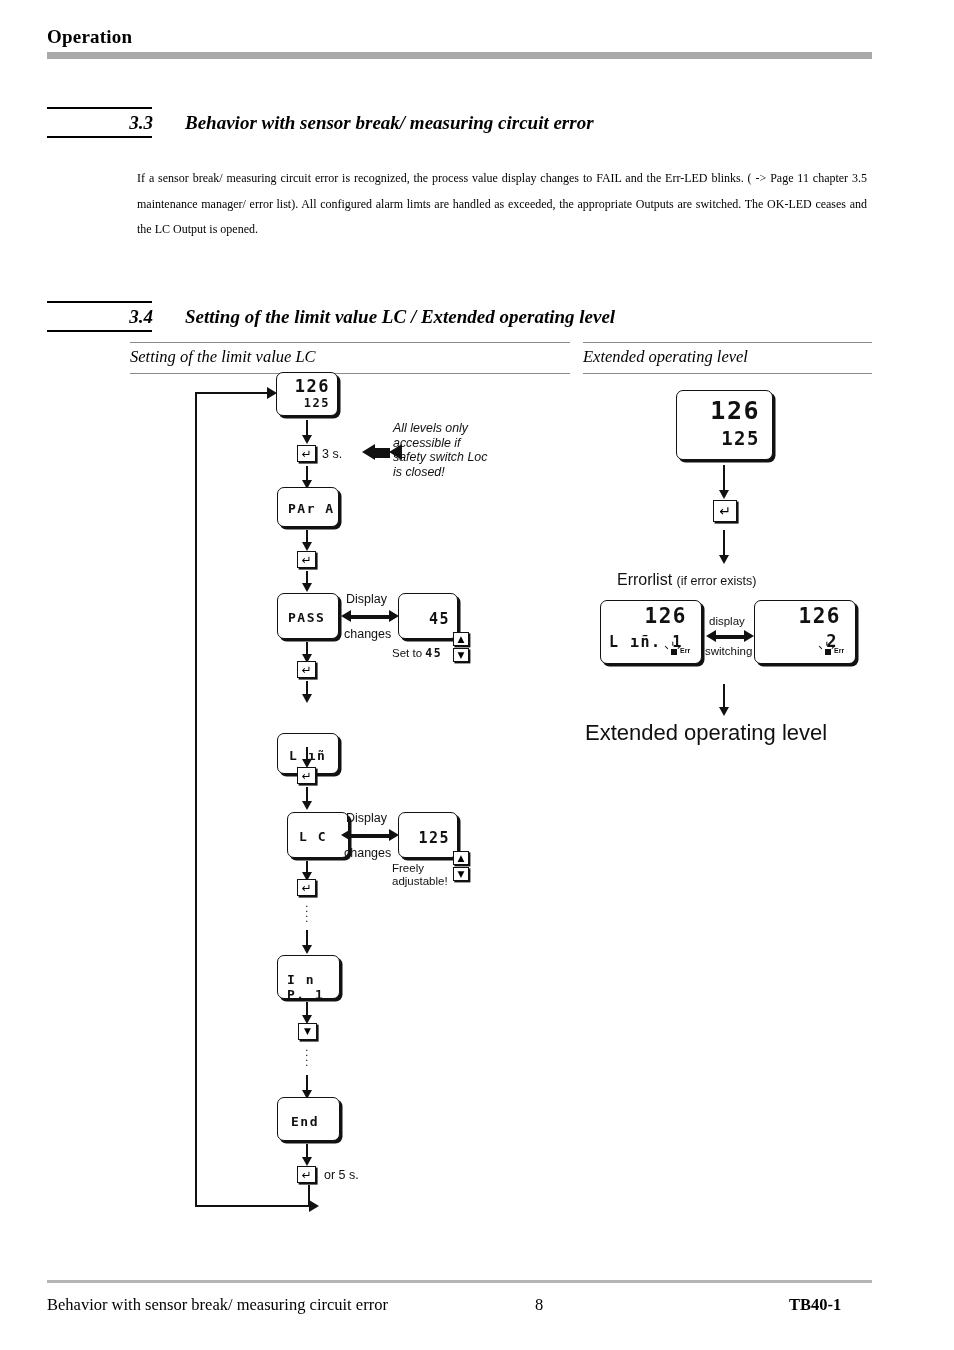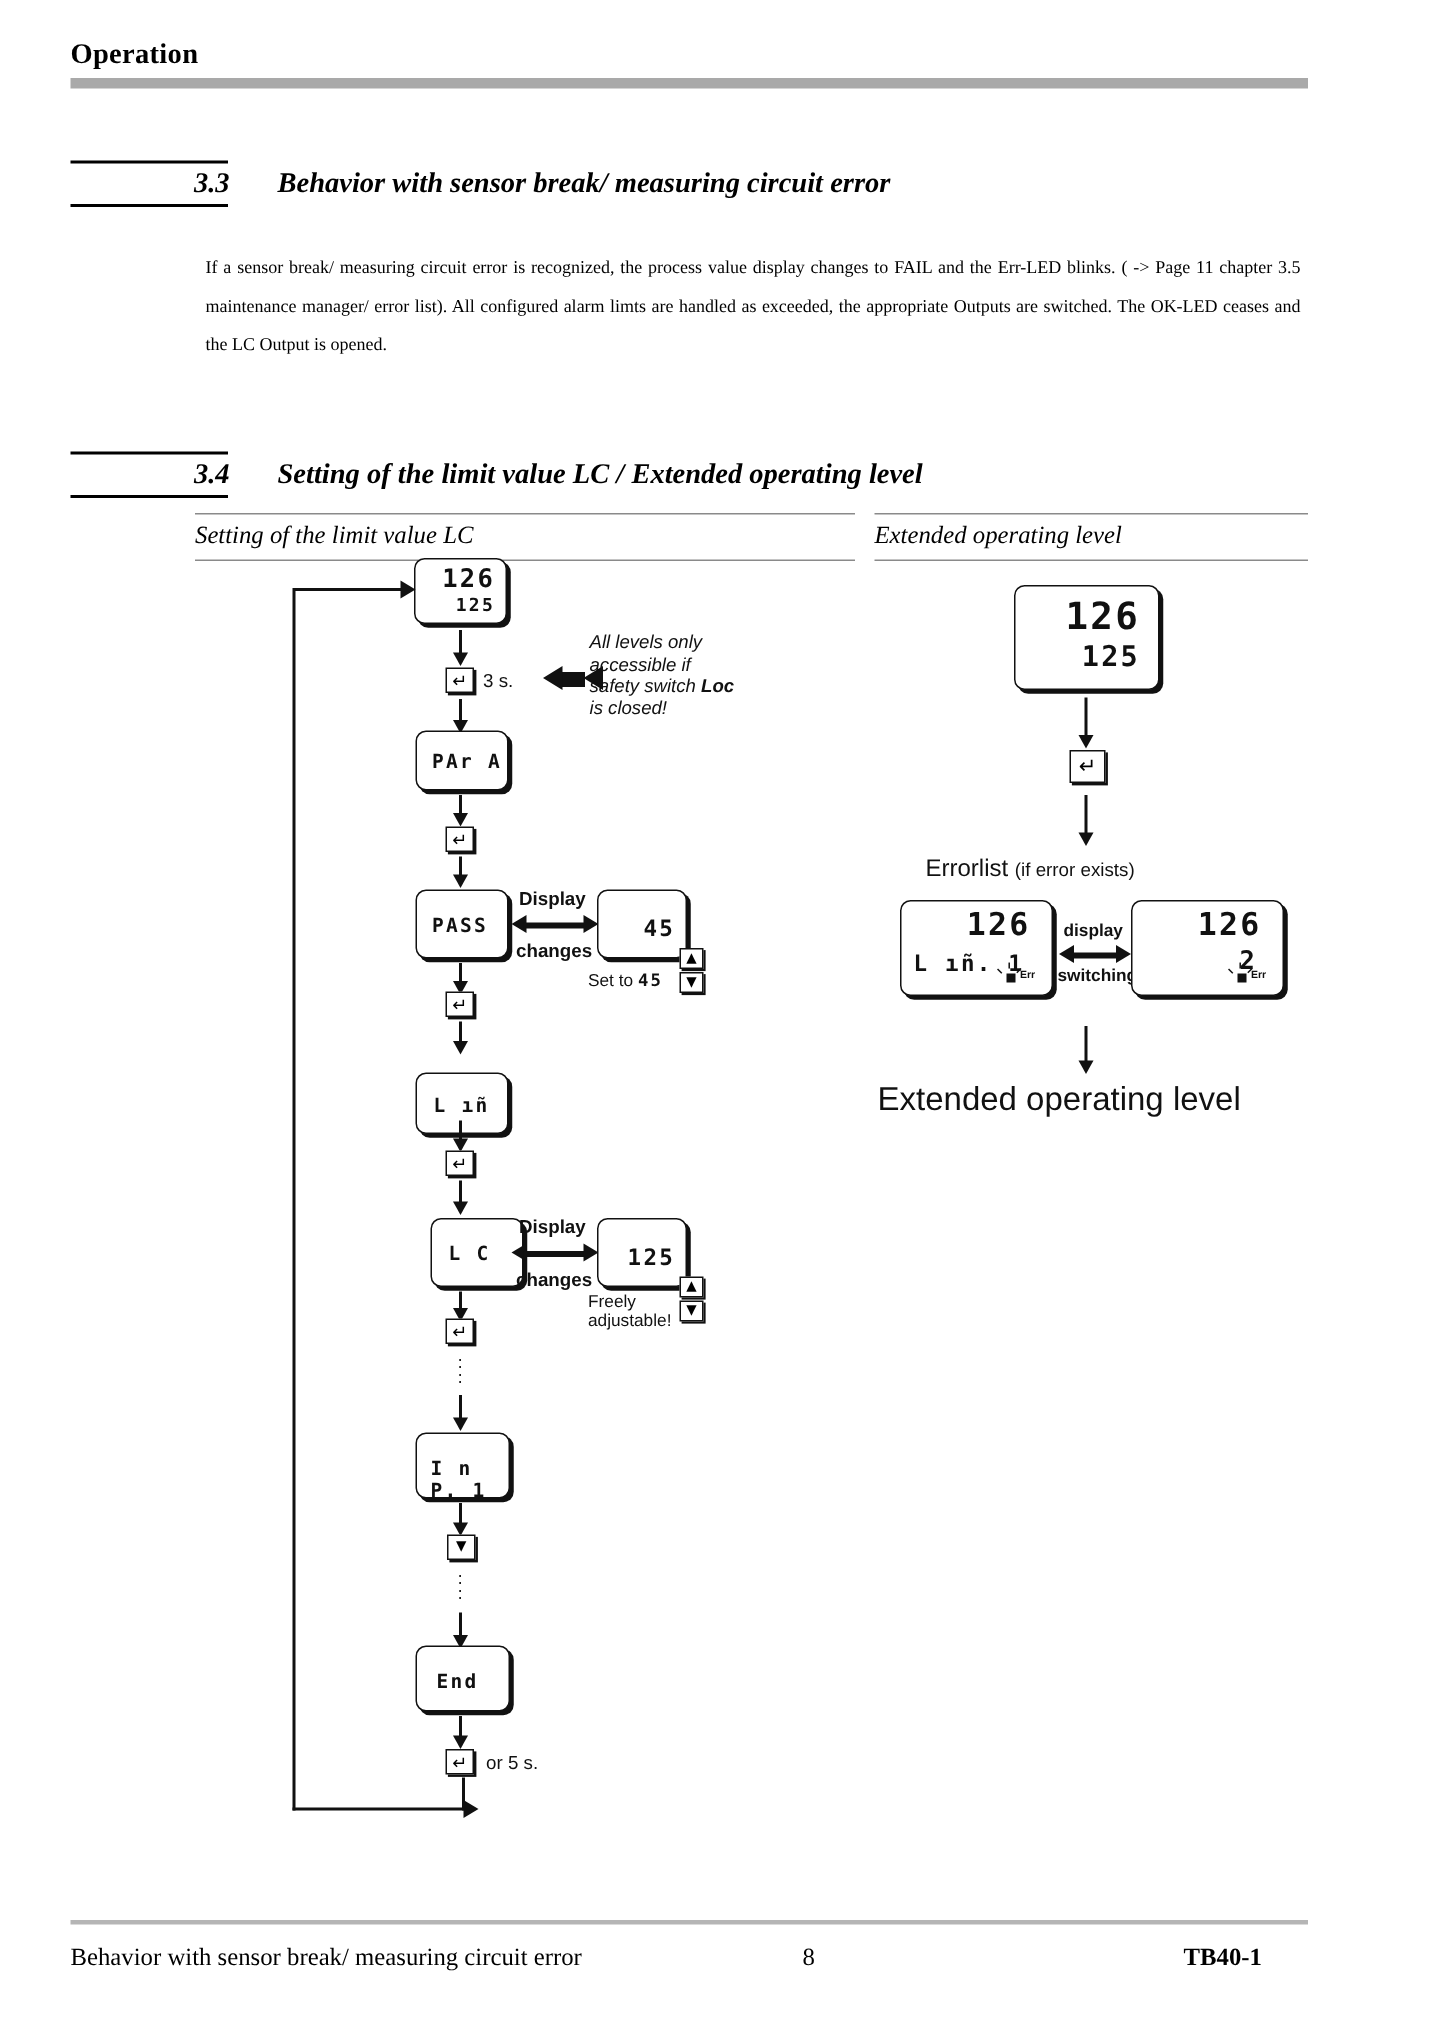--- a/index.html
+++ b/index.html
@@ -50,21 +50,21 @@
   .arr::after{content:"";position:absolute;left:-4.2px;bottom:-8px;
        border-left:5px solid transparent;border-right:5px solid transparent;
        border-top:9px solid #111;}
   .dots{position:absolute;width:2px;color:#111;font-size:11px;line-height:5px;
         font-family:"DejaVu Sans",sans-serif;text-align:center;}
 
   .note{position:absolute;font-family:"Liberation Sans",sans-serif;font-style:italic;
         font-size:12.4px;line-height:14.6px;color:#111;}
   .lbl{position:absolute;font-family:"Liberation Sans",sans-serif;font-size:12.5px;
        color:#111;}
-  .lbl-b{font-weight:bold;text-align:right;}
+  .lbl-b{font-weight:normal;text-align:right;}
 
   .dblarrow{position:absolute;height:13px;}
   .dblarrow .bar{position:absolute;left:8px;right:8px;top:4.5px;height:4px;background:#111;}
   .dblarrow .hL{position:absolute;left:0;top:0;width:0;height:0;
        border-top:6.5px solid transparent;border-bottom:6.5px solid transparent;
        border-right:10px solid #111;}
   .dblarrow .hR{position:absolute;right:0;top:0;width:0;height:0;
        border-top:6.5px solid transparent;border-bottom:6.5px solid transparent;
        border-left:10px solid #111;}
 
@@ -183,21 +183,21 @@
     <div>▼</div>
   </div>
   <div class="lbl" style="left:392px;top:646px;font-size:11.5px;">
     <span>Set to</span>
     <span class="seg" style="position:relative;font-size:11.5px;">45</span>
   </div>
   <div class="arr" style="left:306px;top:642px;height:13px;"></div>
   <div class="key" style="left:297px;top:661px;">↵</div>
   <div class="arr" style="left:306px;top:681px;height:14px;"></div>
 
-  <div class="dev" style="left:277px;top:715px;width:62px;height:41px;">
+  <div class="dev" style="left:277px;top:733px;width:62px;height:41px;">
     <span class="seg" style="left:11px;top:14px;font-size:13px;">L ıñ</span>
   </div>
   <div class="arr" style="left:306px;top:747px;height:13px;"></div>
   <div class="key" style="left:297px;top:767px;">↵</div>
   <div class="arr" style="left:306px;top:787px;height:15px;"></div>
 
   <div class="dev" style="left:287px;top:812px;width:62px;height:46px;">
     <span class="seg" style="left:11px;top:16px;font-size:13px;">L C</span>
   </div>
   <div class="lbl lbl-b" style="left:346px;top:811px;">Display</div>

